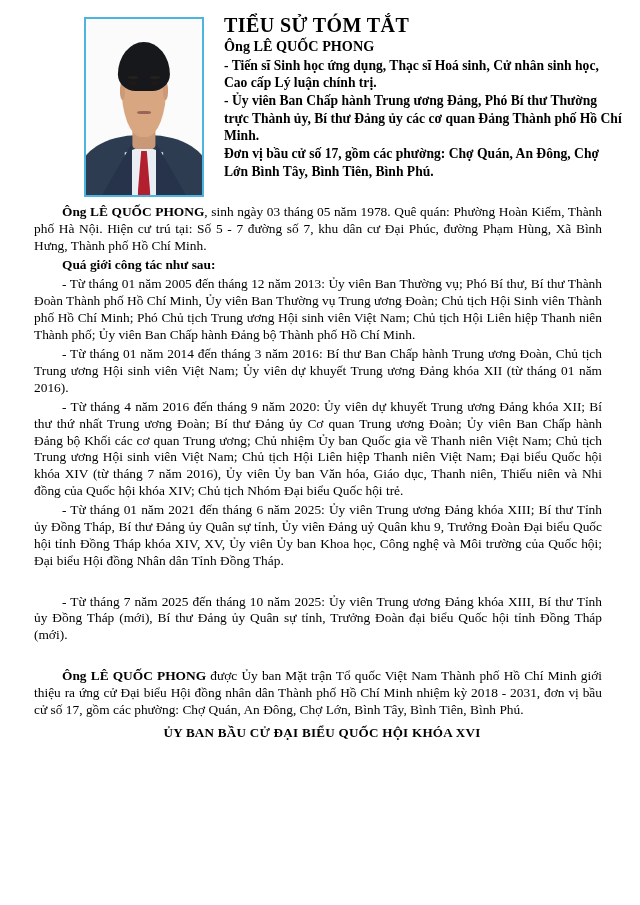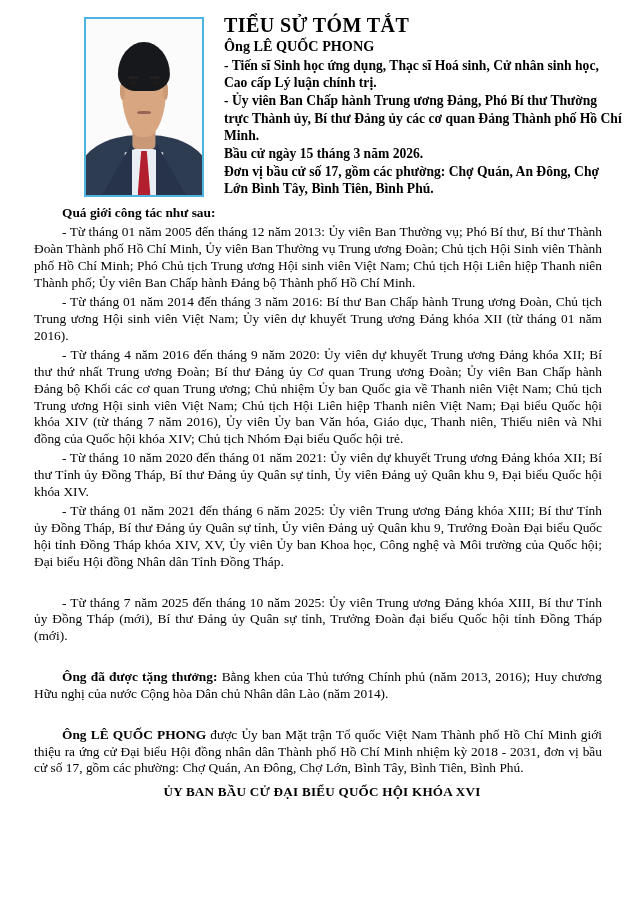--- a/index.html
+++ b/index.html
@@ -259,39 +259,37 @@
         <div class="p-eye-r"></div>
         <div class="p-mouth"></div>
       </div>
     </div>
 
     <div class="identity">
       <div class="doc-title">TIỂU SỬ TÓM TẮT</div>
       <div class="id-name">Ông LÊ QUỐC PHONG</div>
       <div class="id-line">- Tiến sĩ Sinh học ứng dụng, Thạc sĩ Hoá sinh, Cử nhân sinh học, Cao cấp Lý luận chính trị.</div>
       <div class="id-line">- Ủy viên Ban Chấp hành Trung ương Đảng, Phó Bí thư Thường trực Thành ủy, Bí thư Đảng ủy các cơ quan Đảng Thành phố Hồ Chí Minh.</div>
-      <div class="id-line">Bầu cử ngày 15 tháng 3 năm 2026.</div>
       <div class="id-line">Đơn vị bầu cử số 17, gồm các phường: Chợ Quán, An Đông, Chợ Lớn Bình Tây, Bình Tiên, Bình Phú.</div>
     </div>
 
   </div>
 
   <div class="body-text">
 
+    <p class="para"><b>Ông LÊ QUỐC PHONG</b><span>, sinh ngày 03 tháng 05 năm 1978. Quê quán: Phường Hoàn Kiếm, Thành phố Hà Nội. Hiện cư trú tại: Số 5 - 7 đường số 7, khu dân cư Đại Phúc, đường Phạm Hùng, Xã Bình Hưng, Thành phố Hồ Chí Minh.</span></p>
 
     <p class="para-heading">Quá giới công tác như sau:</p>
 
     <p class="para">- Từ tháng 01 năm 2005 đến tháng 12 năm 2013: Ủy viên Ban Thường vụ; Phó Bí thư, Bí thư Thành Đoàn Thành phố Hồ Chí Minh, Ủy viên Ban Thường vụ Trung ương Đoàn; Chủ tịch Hội Sinh viên Thành phố Hồ Chí Minh; Phó Chủ tịch Trung ương Hội sinh viên Việt Nam; Chủ tịch Hội Liên hiệp Thanh niên Thành phố; Ủy viên Ban Chấp hành Đảng bộ Thành phố Hồ Chí Minh.</p>
     <p class="para">- Từ tháng 01 năm 2014 đến tháng 3 năm 2016: Bí thư Ban Chấp hành Trung ương Đoàn, Chủ tịch Trung ương Hội sinh viên Việt Nam; Ủy viên dự khuyết Trung ương Đảng khóa XII (từ tháng 01 năm 2016).</p>
     <p class="para">- Từ tháng 4 năm 2016 đến tháng 9 năm 2020: Ủy viên dự khuyết Trung ương Đảng khóa XII; Bí thư thứ nhất Trung ương Đoàn; Bí thư Đảng ủy Cơ quan Trung ương Đoàn; Ủy viên Ban Chấp hành Đảng bộ Khối các cơ quan Trung ương; Chủ nhiệm Ủy ban Quốc gia về Thanh niên Việt Nam; Chủ tịch Trung ương Hội sinh viên Việt Nam; Chủ tịch Hội Liên hiệp Thanh niên Việt Nam; Đại biểu Quốc hội khóa XIV (từ tháng 7 năm 2016), Ủy viên Ủy ban Văn hóa, Giáo dục, Thanh niên, Thiếu niên và Nhi đồng của Quốc hội khóa XIV; Chủ tịch Nhóm Đại biểu Quốc hội trẻ.</p>
-    <p class="para">- Từ tháng 10 năm 2020 đến tháng 01 năm 2021: Ủy viên dự khuyết Trung ương Đảng khóa XII; Bí thư Tỉnh ủy Đồng Tháp, Bí thư Đảng ủy Quân sự tỉnh, Ủy viên Đảng uỷ Quân khu 9, Đại biểu Quốc hội khóa XIV.</p>
     <p class="para">- Từ tháng 01 năm 2021 đến tháng 6 năm 2025: Ủy viên Trung ương Đảng khóa XIII; Bí thư Tỉnh ủy Đồng Tháp, Bí thư Đảng ủy Quân sự tỉnh, Ủy viên Đảng uỷ Quân khu 9, Trưởng Đoàn Đại biểu Quốc hội tỉnh Đồng Tháp khóa XIV, XV, Ủy viên Ủy ban Khoa học, Công nghệ và Môi trường của Quốc hội; Đại biểu Hội đồng Nhân dân Tỉnh Đồng Tháp.</p>
     <p class="para tight">- Từ tháng 7 năm 2025 đến tháng 10 năm 2025: Ủy viên Trung ương Đảng khóa XIII, Bí thư Tỉnh ủy Đồng Tháp (mới), Bí thư Đảng ủy Quân sự tỉnh, Trưởng Đoàn đại biểu Quốc hội tỉnh Đồng Tháp (mới).</p>
 
-    <p class="para tight"><b>Ông đã được tặng thưởng:</b><span> Bằng khen của Thủ tướng Chính phủ (năm 2013, 2016); Huy chương Hữu nghị của nước Cộng hòa Dân chủ Nhân dân Lào (năm 2014).</span></p>
 
     <p class="para tight"><b>Ông LÊ QUỐC PHONG</b><span> được Ủy ban Mặt trận Tổ quốc Việt Nam Thành phố Hồ Chí Minh giới thiệu ra ứng cử Đại biểu Hội đồng nhân dân Thành phố Hồ Chí Minh nhiệm kỳ 2018 - 2031, đơn vị bầu cử số 17, gồm các phường: Chợ Quán, An Đông, Chợ Lớn, Bình Tây, Bình Tiên, Bình Phú.</span></p>
 
   </div>
 
   <div class="footer">
     <p class="footer-line">ỦY BAN BẦU CỬ ĐẠI BIỂU QUỐC HỘI KHÓA XVI</p>
 
   </div>
 

